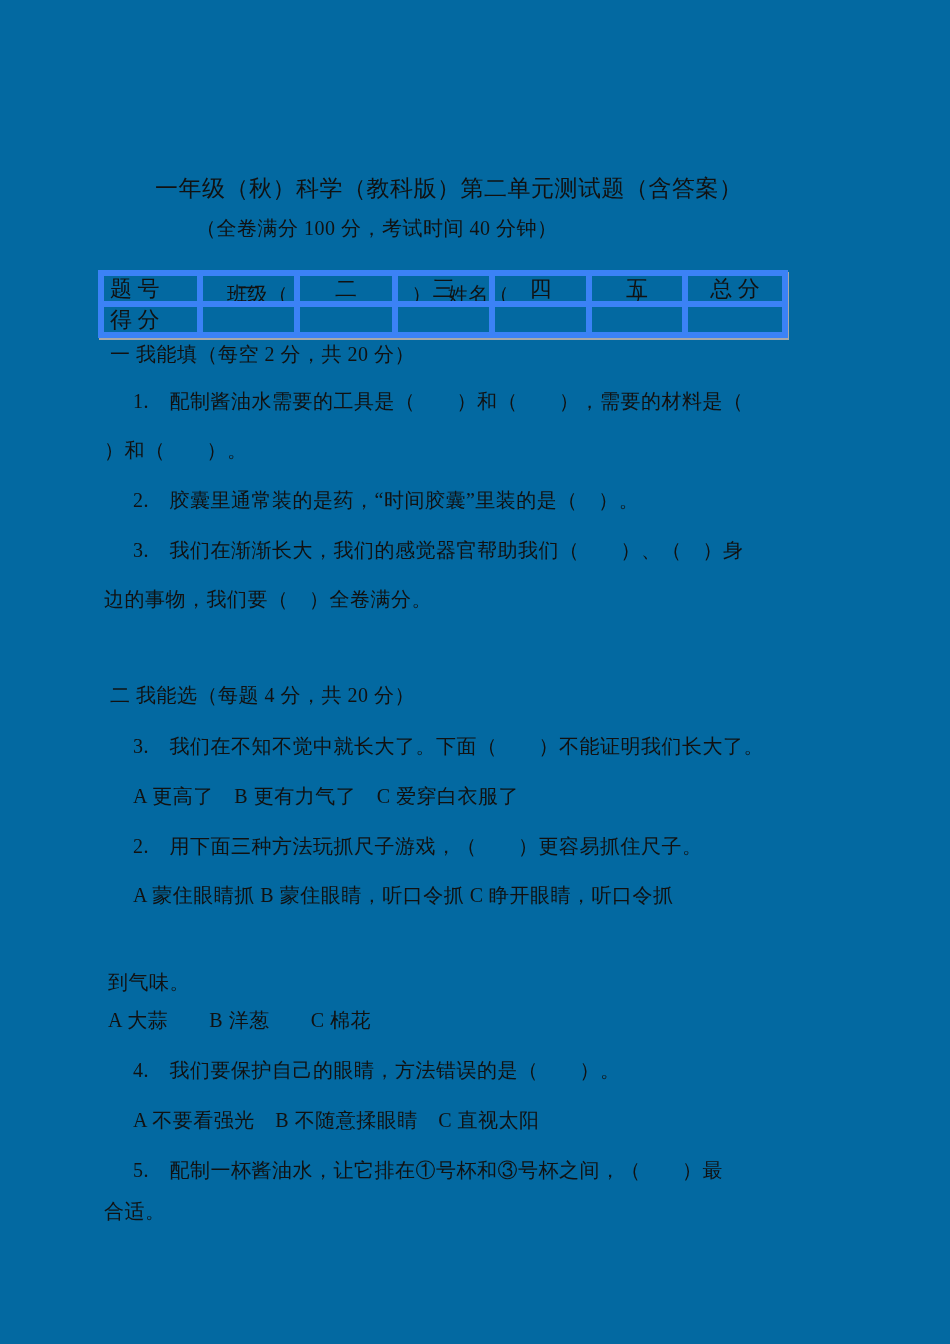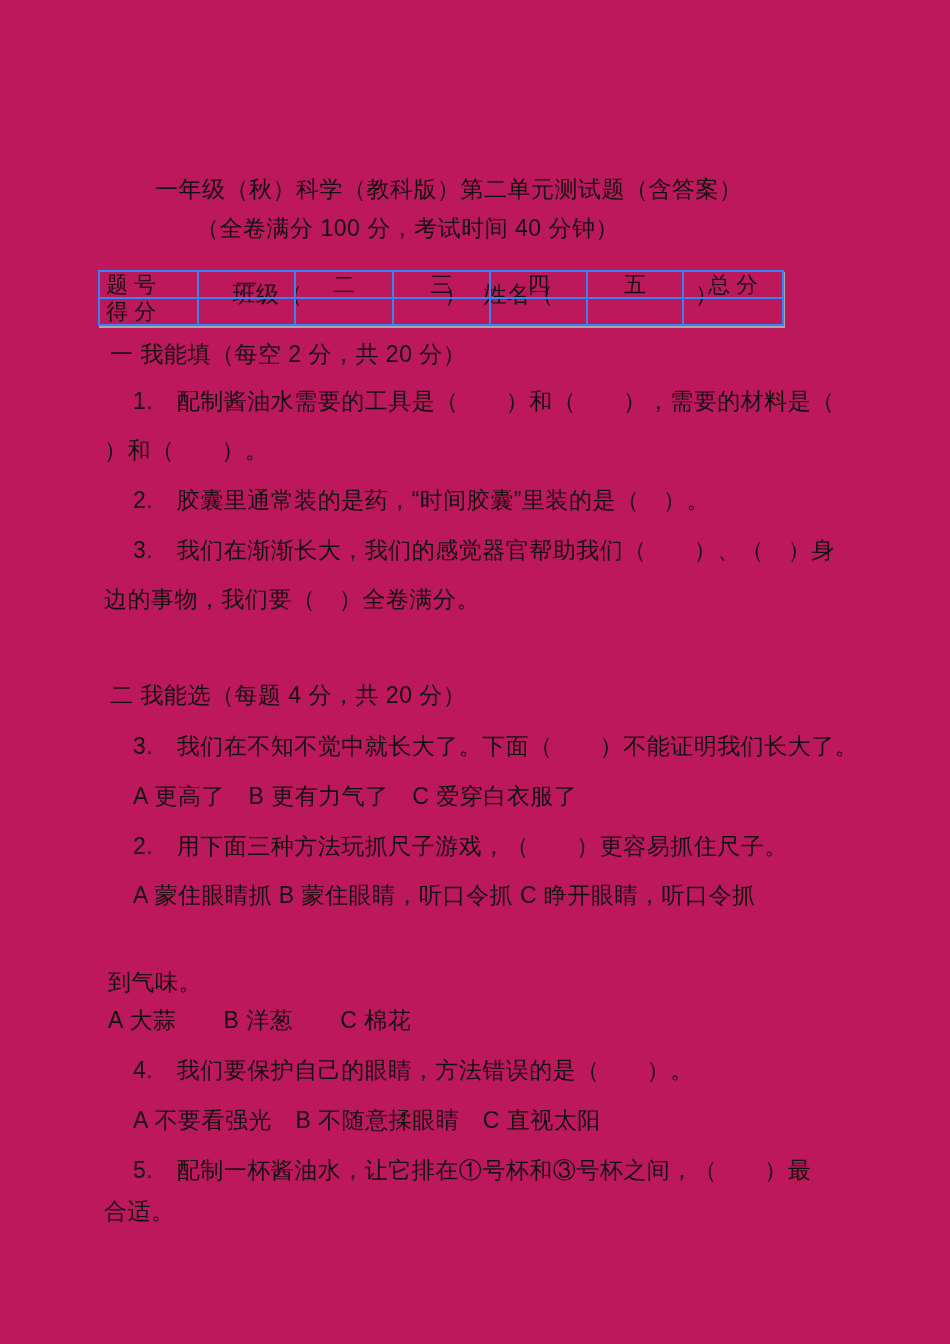--- a/index.html
+++ b/index.html
@@ -1,42 +1,42 @@
 <!DOCTYPE html>
 <html><head>
 <meta charset="utf-8">
 <style>
   html, body { margin:0; padding:0; background:#ffffff; }
   .page {
     position: relative;
     width: 950px;
     height: 1344px;
-    background: #be185d;
-    font-family: Liberation Sans, sans-serif;
+    background: #0369a1;
+    font-family: Liberation Serif, serif;
     color: #111111;
     overflow: hidden;
   }
   .line {
     position: absolute;
-    font-size: 23px;
+    font-size: 20px;
     line-height: 30px;
     white-space: pre;
     letter-spacing: 0.5px;
   }
   .title-line { font-size: 23px; }
   .score-table {
     position: absolute;
     left: 98px;
     top: 270px;
     border-collapse: collapse;
     table-layout: fixed;
     box-shadow: 1px 2px 0 0 #a8a8a8;
   }
   .score-table td {
-    border: 2px solid #3b82f6;
+    border: 6px solid #3b82f6;
     font-size: 22px;
     line-height: 24px;
     height: 25px;
     padding: 0 20px;
     text-align: center;
     white-space: pre;
     overflow: hidden;
   }
   .score-table td.rowhead {
     text-align: left;

